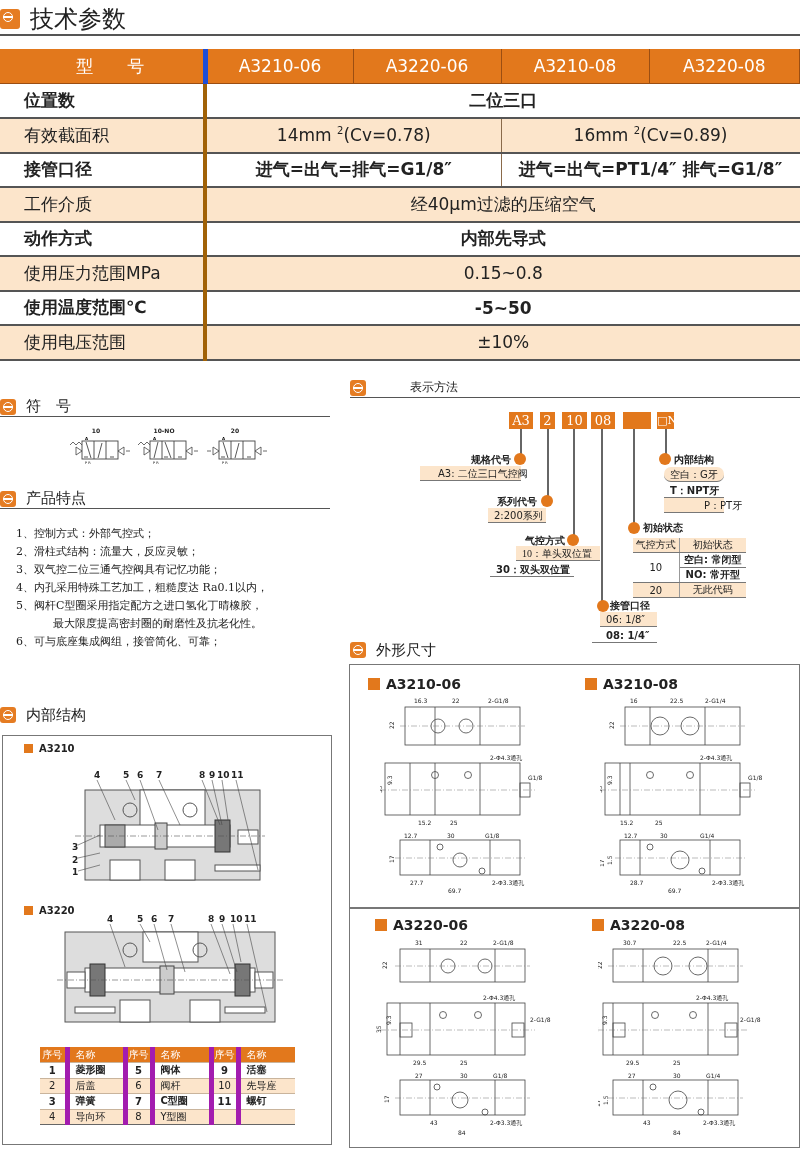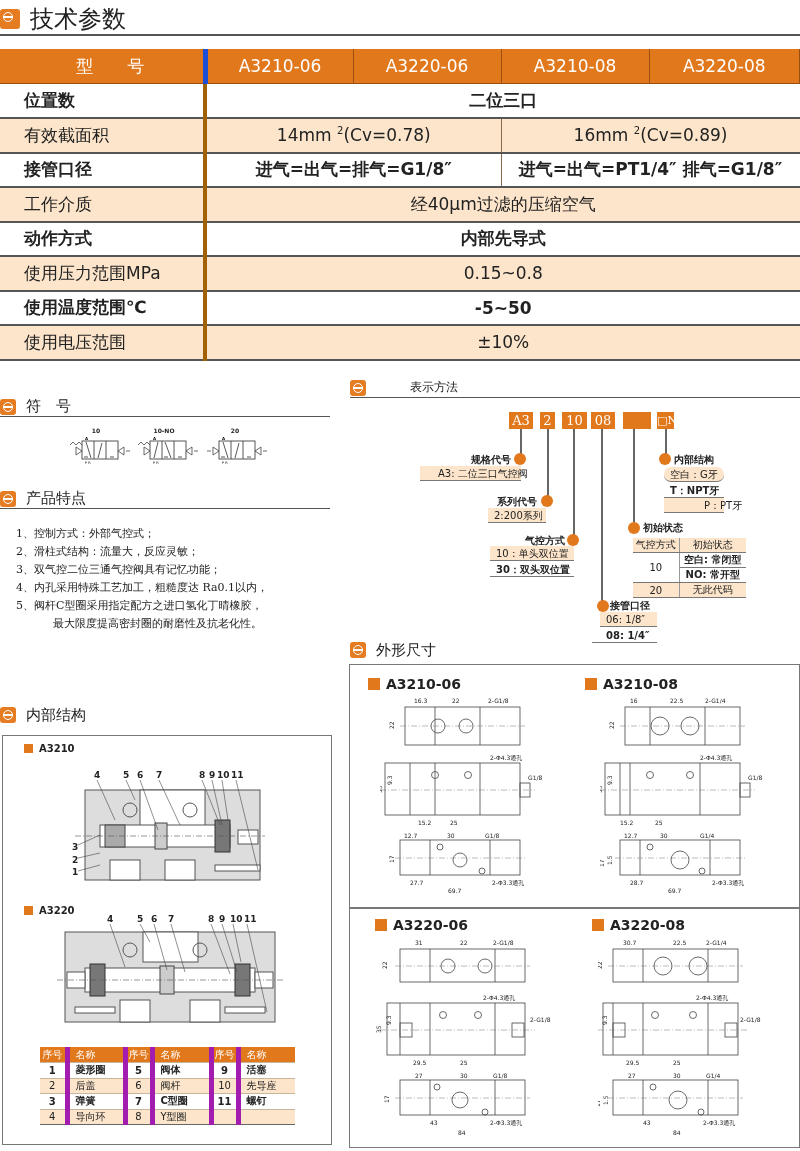--- a/index.html
+++ b/index.html
@@ -180,20 +180,21 @@
   <span class="logo"></span>
   <span class="sec-title" style="font-size:15px;">产品特点</span>
 </div>
 <div class="features">
   <div>1、控制方式：外部气控式；</div>
   <div>2、滑柱式结构：流量大，反应灵敏；</div>
   <div>3、双气控二位三通气控阀具有记忆功能；</div>
   <div>4、内孔采用特殊工艺加工，粗糙度达 Ra0.1以内，</div>
   <div>5、阀杆C型圈采用指定配方之进口氢化丁晴橡胶，</div>
   <div class="indent">最大限度提高密封圈的耐磨性及抗老化性。</div>
+  <div>6、可与底座集成阀组，接管简化、可靠；</div>
 </div>
 
 <div class="sec-head" style="left:0;top:705px;width:330px;height:20px;border-bottom:none;">
   <span class="logo"></span>
   <span class="sec-title" style="font-size:15px;">内部结构</span>
 </div>
 <div class="box" style="left:2px;top:735px;width:330px;height:410px;"></div>
 
 <div class="mini-tag" style="left:24px;top:743px;">
   <span class="sq"></span>
@@ -350,21 +351,21 @@
 <div class="dot" style="left:514px;top:453px;"></div>
 <div class="cap" style="left:471px;top:453px;">规格代号</div>
 <div class="opt b" style="left:420px;top:466px;width:101px;padding-left:18px;">A3: 二位三口气控阀</div>
 
 <div class="dot" style="left:541px;top:495px;"></div>
 <div class="cap" style="left:497px;top:495px;">系列代号</div>
 <div class="opt b" style="left:488px;top:508px;width:58px;">2:200系列</div>
 
 <div class="dot" style="left:567px;top:534px;"></div>
 <div class="cap" style="left:525px;top:534px;">气控方式</div>
-<div class="opt b" style="left:490px;top:546px;width:84px;">10：单头双位置</div>
+<div class="opt b" style="left:516px;top:546px;width:84px;font-family:Liberation Serif, serif;">10：单头双位置</div>
 <div class="opt w" style="left:490px;top:562px;width:84px;">30：双头双位置</div>
 
 <div class="dot" style="left:597px;top:600px;"></div>
 <div class="cap" style="left:610px;top:599px;">接管口径</div>
 <div class="opt b" style="left:600px;top:612px;width:57px;">06: 1/8″</div>
 <div class="opt w" style="left:592px;top:628px;width:65px;padding-left:14px;">08: 1/4″</div>
 
 <div class="dot" style="left:628px;top:522px;"></div>
 <div class="cap" style="left:643px;top:521px;">初始状态</div>
 <table class="init-tbl">

